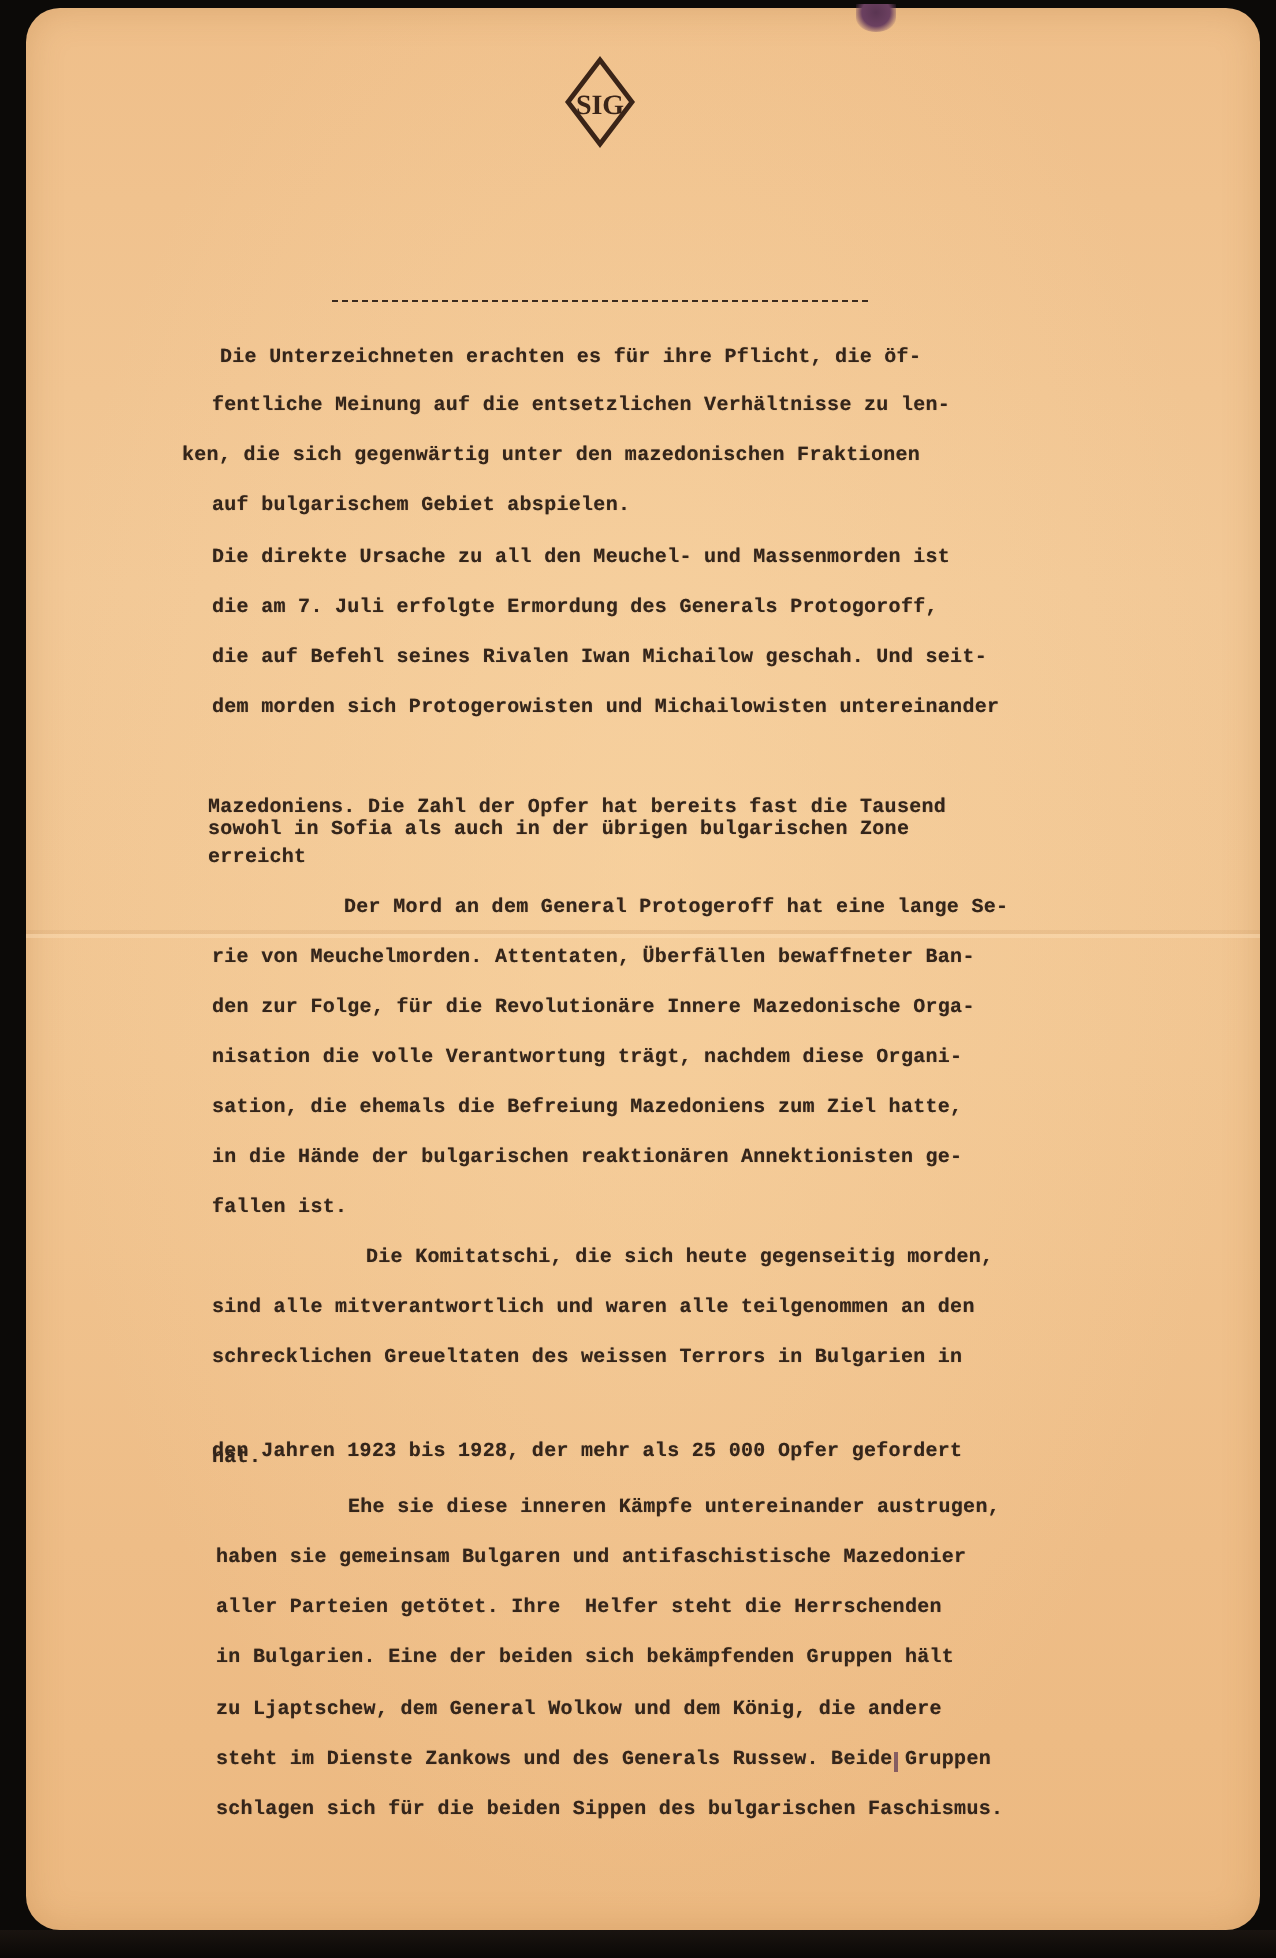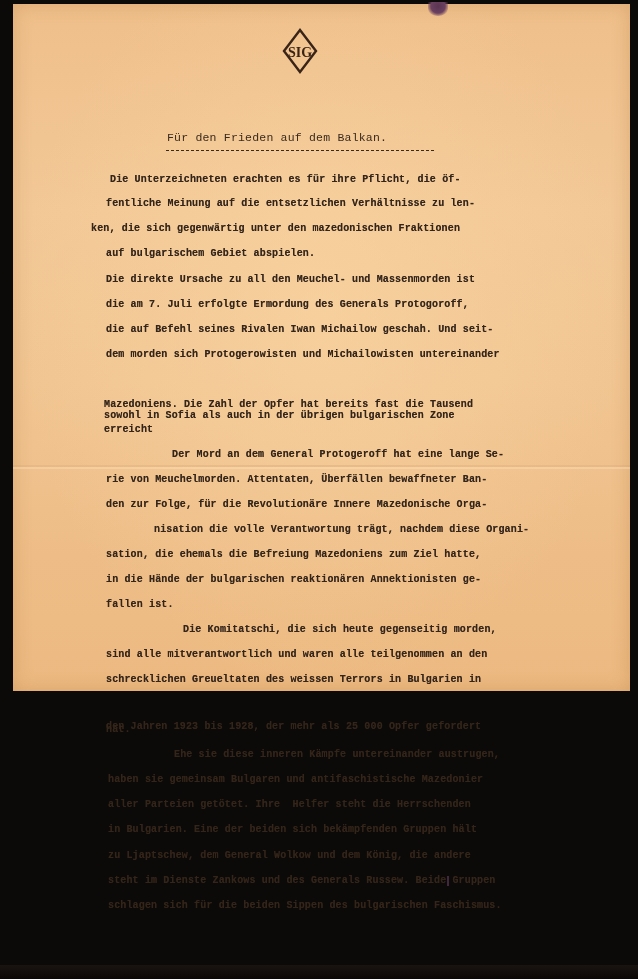--- a/index.html
+++ b/index.html
@@ -5,25 +5,26 @@
   html, body { margin: 0; padding: 0; }
   body {
     width: 638px; height: 979px; overflow: hidden;
     background: #0c0a08;
     position: relative;
     font-family: "Liberation Mono", "DejaVu Sans Mono", monospace;
   }
   .paper {
     position: absolute;
     left: 13px; top: 4px;
-    width: 617px; height: 687px;
+    width: 617px; height: 961px;
     background:
       radial-gradient(ellipse at 50% 45%, rgba(250,215,165,0.55) 0%, rgba(250,215,165,0) 70%),
       linear-gradient(180deg, #efbf8a 0%, #f2c896 30%, #f1c591 55%, #eebd87 80%, #ecb981 100%);
     box-shadow: inset 0 0 18px rgba(160,100,40,0.25);
+    border-radius: 17px;
   }
   .fold-h {
     position: absolute; left: 0; right: 0; top: 461px; height: 2px;
     background: linear-gradient(90deg, rgba(170,120,70,0.10), rgba(190,140,90,0.22), rgba(170,120,70,0.10));
   }
   .fold-h2 {
     position: absolute; left: 0; right: 0; top: 463px; height: 2px;
     background: rgba(255,230,195,0.35);
   }
   .ink-blot {
@@ -65,39 +66,38 @@
 <div class="paper">
   <div class="fold-h"></div>
   <div class="fold-h2"></div>
   <div class="ink-blot"></div>
 
   <svg class="logo" viewBox="0 0 38 46">
     <polygon points="19,2 35,23 19,44 3,23" fill="none" stroke="#3a2418" stroke-width="2.4"></polygon>
     <text x="19" y="29" text-anchor="middle" font-family="Liberation Serif, serif" font-size="14" font-weight="bold" fill="#3a2418">SIG</text>
   </svg>
 
-  <div class="title" style="left: 154px; top: 127px;">Für den Frieden auf dem Balkan.</div>
   <div class="title-rule" style="left: 153px; top: 146px;"></div>
 
   <div id="body-lines">
       <div class="line" style="left: 97px; top: 169px;">Die Unterzeichneten erachten es für ihre Pflicht, die öf-</div>
       <div class="line" style="left: 93px; top: 193px;">fentliche Meinung auf die entsetzlichen Verhältnisse zu len-</div>
       <div class="line" style="left: 78px; top: 218px;">ken, die sich gegenwärtig unter den mazedonischen Fraktionen</div>
       <div class="line" style="left: 93px; top: 243px;">auf bulgarischem Gebiet abspielen.</div>
       <div class="line" style="left: 93px; top: 269px;">Die direkte Ursache zu all den Meuchel- und Massenmorden ist</div>
       <div class="line" style="left: 93px; top: 294px;">die am 7. Juli erfolgte Ermordung des Generals Protogoroff,</div>
       <div class="line" style="left: 93px; top: 319px;">die auf Befehl seines Rivalen Iwan Michailow geschah. Und seit-</div>
       <div class="line" style="left: 93px; top: 344px;">dem morden sich Protogerowisten und Michailowisten untereinander</div>
       <div class="line" style="left: 91px; top: 369px; margin-top: 36px;">sowohl in Sofia als auch in der übrigen bulgarischen Zone</div>
       <div class="line" style="left: 91px; top: 394px;">Mazedoniens. Die Zahl der Opfer hat bereits fast die Tausend</div>
       <div class="line" style="left: 91px; top: 419px;">erreicht</div>
       <div class="line" style="left: 147px; top: 444px; margin-left: 12px;">Der Mord an dem General Protogeroff hat eine lange Se-</div>
       <div class="line" style="left: 93px; top: 469px;">rie von Meuchelmorden. Attentaten, Überfällen bewaffneter Ban-</div>
       <div class="line" style="left: 93px; top: 494px;">den zur Folge, für die Revolutionäre Innere Mazedonische Orga-</div>
-      <div class="line" style="left: 93px; top: 519px; margin-left: 48px;">nisation die volle Verantwortung trägt, nachdem diese Organi-</div>
+      <div class="line" style="left: 93px; top: 519px;">nisation die volle Verantwortung trägt, nachdem diese Organi-</div>
       <div class="line" style="left: 93px; top: 544px;">sation, die ehemals die Befreiung Mazedoniens zum Ziel hatte,</div>
       <div class="line" style="left: 93px; top: 569px;">in die Hände der bulgarischen reaktionären Annektionisten ge-</div>
       <div class="line" style="left: 93px; top: 594px;">fallen ist.</div>
       <div class="line" style="left: 170px; top: 619px;">Die Komitatschi, die sich heute gegenseitig morden,</div>
       <div class="line" style="left: 93px; top: 644px;">sind alle mitverantwortlich und waren alle teilgenommen an den</div>
       <div class="line" style="left: 93px; top: 669px;">schrecklichen Greueltaten des weissen Terrors in Bulgarien in</div>
       <div class="line" style="left: 93px; top: 694px; margin-top: 22px;">den Jahren 1923 bis 1928, der mehr als 25 000 Opfer gefordert</div>
       <div class="line" style="left: 93px; top: 719px;">hat.</div>
       <div class="line" style="left: 161px; top: 744px;">Ehe sie diese inneren Kämpfe untereinander austrugen,</div>
       <div class="line" style="left: 95px; top: 769px;">haben sie gemeinsam Bulgaren und antifaschistische Mazedonier</div>

